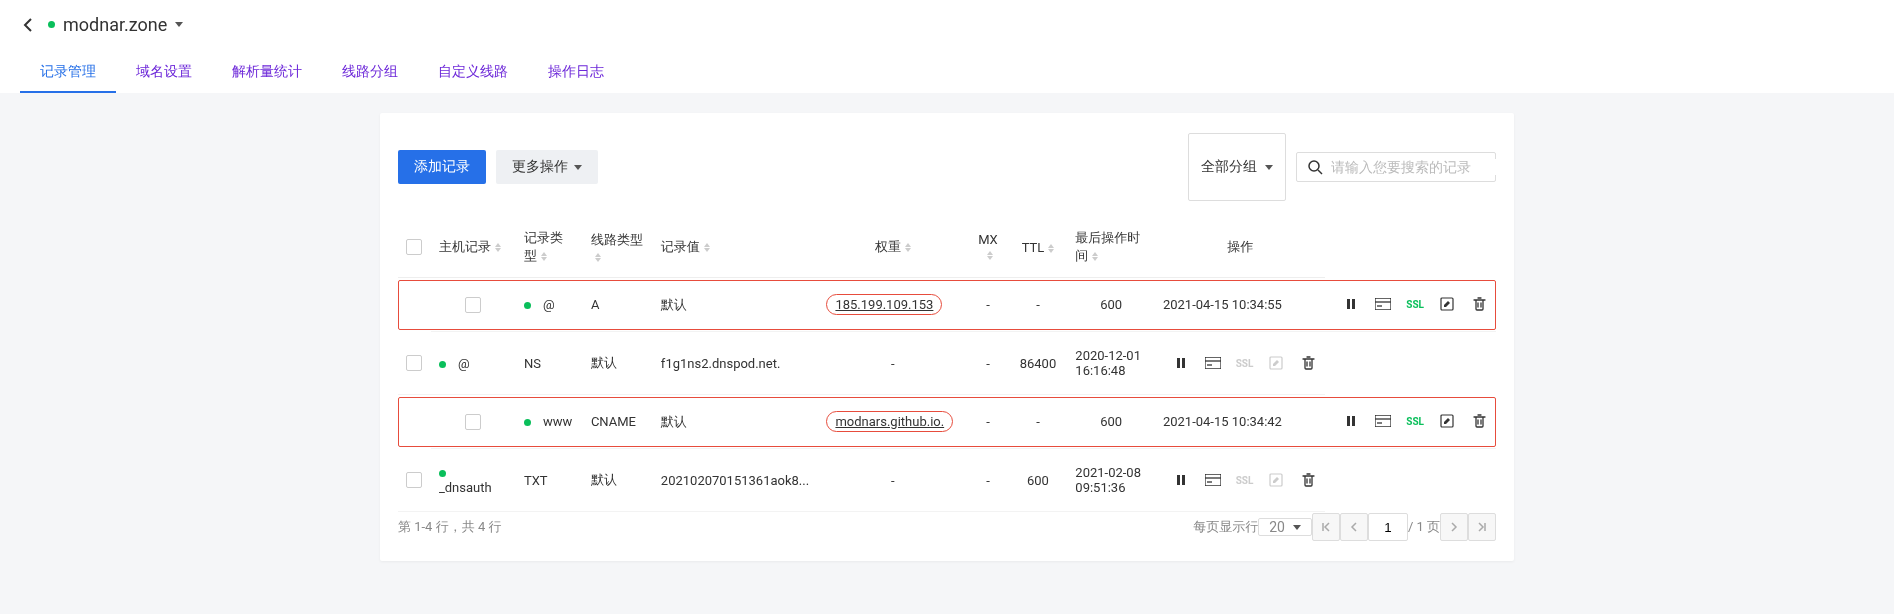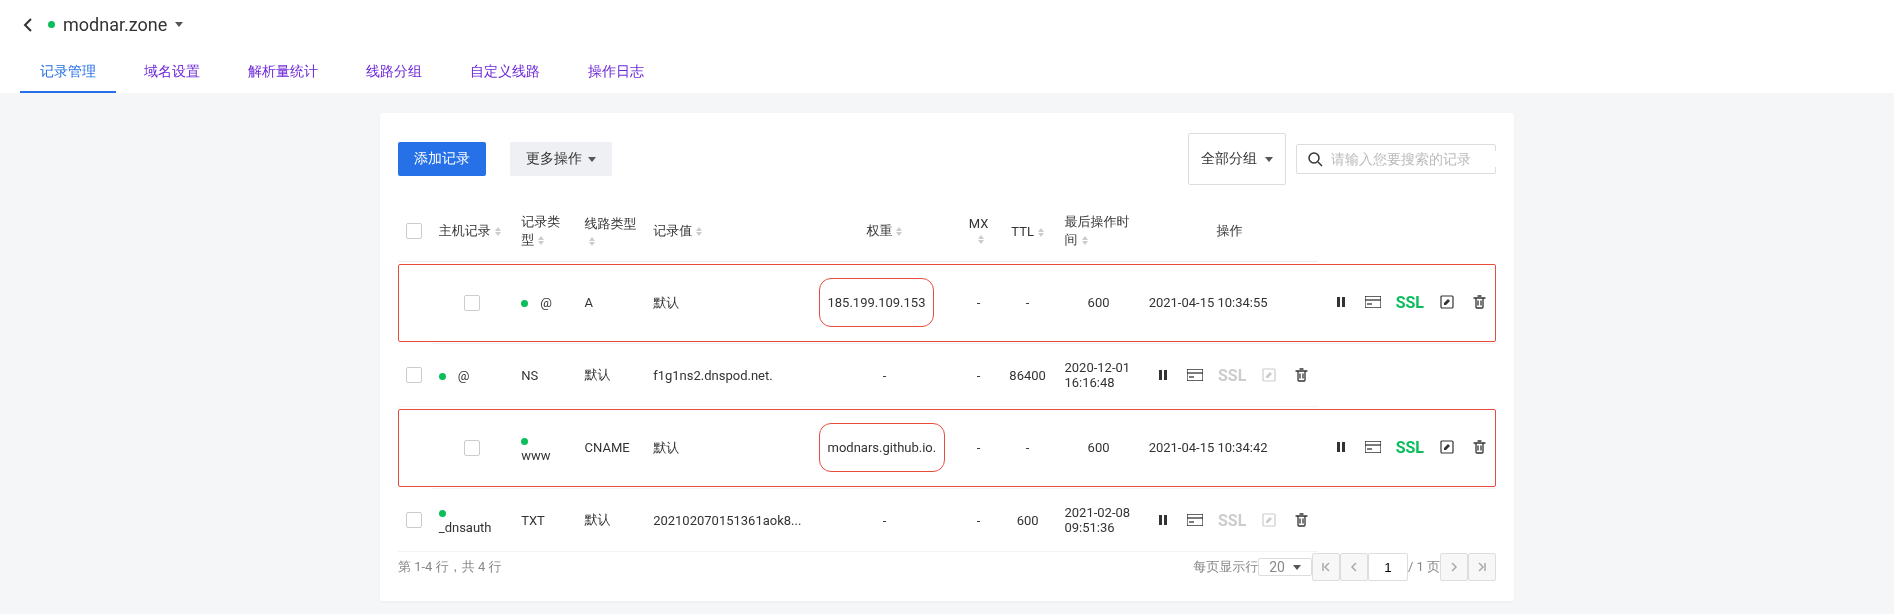--- a/index.html
+++ b/index.html
@@ -3,49 +3,49 @@
 <meta charset="utf-8">
 <style>
 * { margin: 0; padding: 0; box-sizing: border-box; }
 body { font-family: -apple-system, BlinkMacSystemFont, "Segoe UI", Roboto, sans-serif; background: #f5f6f8; font-size: 14px; color: #333; }
 .header { background: #fff; padding: 14px 36px 0 20px; }
 .title-row { display: flex; align-items: center; gap: 12px; margin-bottom: 18px; }
 .back-btn { cursor: pointer; width: 16px; height: 16px; display: flex; align-items: center; justify-content: center; }
 .status-dot { width: 7px; height: 7px; border-radius: 50%; background: #0abf5b; }
 .domain-title { font-size: 18px; color: #333; display: flex; align-items: center; gap: 8px; cursor: pointer; }
 .dropdown-caret { width: 0; height: 0; border-left: 4px solid transparent; border-right: 4px solid transparent; border-top: 5px solid #555; }
-.tabs { display: flex; gap: 8px; align-items: flex-end; }
+.tabs { display: flex; gap: 0; align-items: flex-end; }
 .tab { padding: 10px 20px; cursor: pointer; color: #6d28d9; font-size: 14px; border-bottom: 2px solid transparent; }
 .tab.active { color: #2670e8; border-bottom-color: #2670e8; }
 .content-card { background: #fff; margin: 20px 380px 20px 380px; padding: 20px 18px; box-shadow: 0 1px 3px rgba(0,0,0,.05); border-radius: 2px; }
 .toolbar { display: flex; justify-content: space-between; align-items: center; margin-bottom: 16px; }
-.toolbar-left { display: flex; gap: 24px; }
+.toolbar-left { display: flex; gap: 10px; }
 .btn { padding: 8px 16px; border-radius: 2px; cursor: pointer; font-size: 14px; border: none; }
 .btn-primary { background: #2670e8; color: #fff; }
 .btn-default { background: #eef0f3; color: #333; display: flex; align-items: center; gap: 6px; }
 .toolbar-right { display: flex; gap: 10px; align-items: center; }
-.group-select { border: 1px solid #ddd; padding: 16px 12px; border-radius: 2px; background: #fff; display: flex; align-items: center; gap: 8px; cursor: pointer; font-size: 14px; }
+.group-select { border: 1px solid #ddd; padding: 24px 12px; border-radius: 2px; background: #fff; display: flex; align-items: center; gap: 8px; cursor: pointer; font-size: 14px; }
 .search-box { border: 1px solid #ddd; border-radius: 2px; display: flex; align-items: center; padding: 6px 10px; width: 200px; }
 .search-box input { border: none; outline: none; font-size: 14px; flex: 1; margin-left: 8px; }
 .search-box input::placeholder { color: #bbb; }
 table { width: 100%; border-collapse: collapse; }
 thead th { text-align: left; padding: 12px 8px; font-weight: normal; color: #333; font-size: 13px; border-bottom: 1px solid #eee; }
 thead th .sort { display: inline-flex; flex-direction: column; margin-left: 4px; vertical-align: middle; gap: 1px; }
 .sort-up, .sort-down { width: 0; height: 0; border-left: 3px solid transparent; border-right: 3px solid transparent; }
 .sort-up { border-bottom: 4px solid #ccc; }
 .sort-down { border-top: 4px solid #ccc; }
 tbody tr td { padding: 16px 8px; font-size: 13px; color: #333; border-bottom: 1px solid #f3f3f3; }
 .checkbox { width: 16px; height: 16px; border: 1px solid #ccc; border-radius: 2px; display: inline-block; cursor: pointer; vertical-align: middle; }
 .row-dot { width: 7px; height: 7px; border-radius: 50%; background: #0abf5b; display: inline-block; vertical-align: middle; margin-right: 12px; }
-.red-oval { border: 1.5px solid #e74c3c; border-radius: 12px; padding: 16px 8px; display: inline-block; }
+.red-oval { border: 1.5px solid #e74c3c; border-radius: 12px; padding: 2px 8px; display: inline-block; text-decoration: underline; }
 .red-rect { position: relative; }
 .red-rect::before { content: ""; position: absolute; inset: 2px 0; border: 1.5px solid #e74c3c; border-radius: 2px; pointer-events: none; }
 .actions { display: flex; gap: 14px; align-items: center; justify-content: flex-end; }
 .action-icon { cursor: pointer; display: flex; align-items: center; justify-content: center; width: 18px; height: 18px; color: #333; }
-.ssl { font-weight: bold; font-size: 16px; }
+.ssl { font-weight: bold; font-size: 10px; }
 .ssl.green { color: #0abf5b; }
 .ssl.grey { color: #ccc; }
 .icon-grey { color: #ccc; }
 .pagination { display: flex; justify-content: space-between; align-items: center; margin-top: 1px; color: #888; font-size: 13px; }
 .page-controls { display: flex; align-items: center; gap: 0; }
 .page-btn { width: 28px; height: 28px; border: 1px solid #ddd; background: #f7f7f7; display: flex; align-items: center; justify-content: center; cursor: pointer; border-radius: 2px; color: #aaa; }
 .page-input { width: 40px; height: 28px; border: 1px solid #ddd; text-align: center; border-radius: 2px; }
 .col-check { width: 36px; text-align: center; }
 .col-host { width: 140px; }
 .col-type { width: 100px; }

